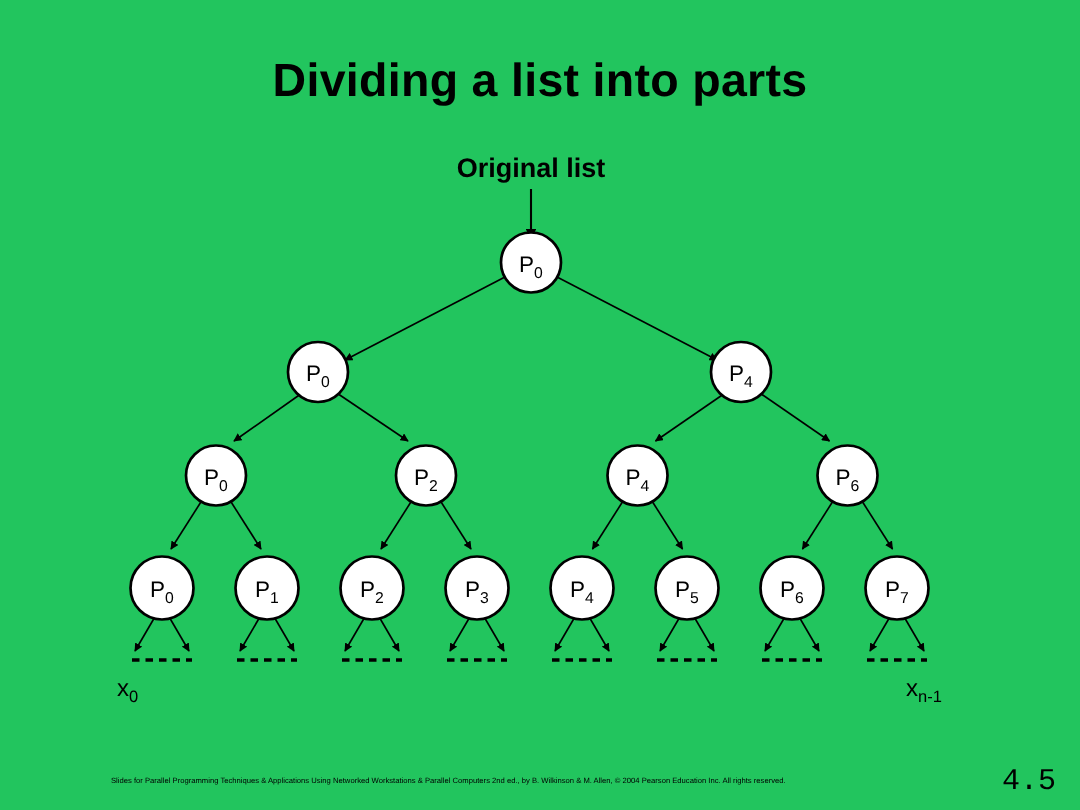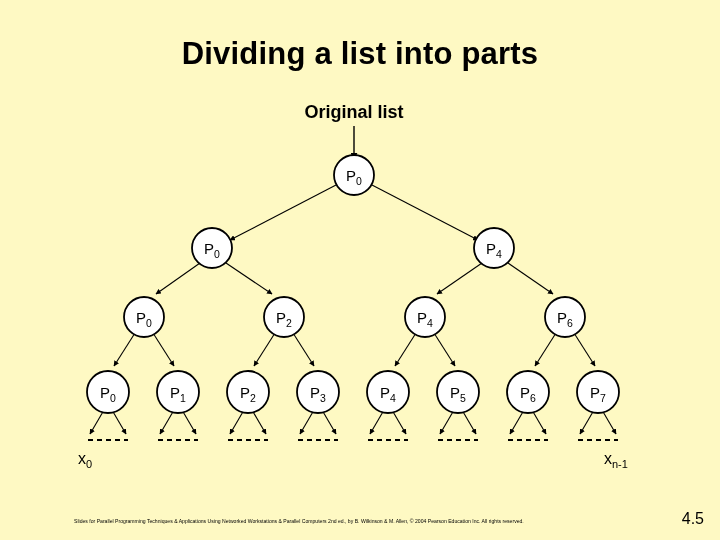--- a/index.html
+++ b/index.html
@@ -4,21 +4,21 @@
 <style>
   html, body {
     margin: 0;
     padding: 0;
     background: #ffffff;
   }
   #slide {
     position: relative;
     width: 720px;
     height: 540px;
-    background: #fef9c3;
+    background: #22c55e;
     overflow: hidden;
     font-family: "Liberation Sans", sans-serif;
   }
   #slide-title {
     position: absolute;
     left: 0;
     top: 36px;
     width: 720px;
     text-align: center;
     font-size: 31px;
@@ -69,23 +69,23 @@
     font-size: 5.1px;
     line-height: 7px;
     color: #000000;
     white-space: nowrap;
     font-family: "Liberation Sans", sans-serif;
   }
   #page-number {
     position: absolute;
     right: 16px;
     top: 510px;
-    font-size: 16px;
+    font-size: 20px;
     color: #000000;
-    font-family: Liberation Sans, sans-serif;
+    font-family: Liberation Mono, monospace;
   }
 </style>
 </head>
 <body>
 
 <div id="slide">
 
   <div id="slide-title">Dividing a list into parts</div>
 
   <div id="diagram-area">

